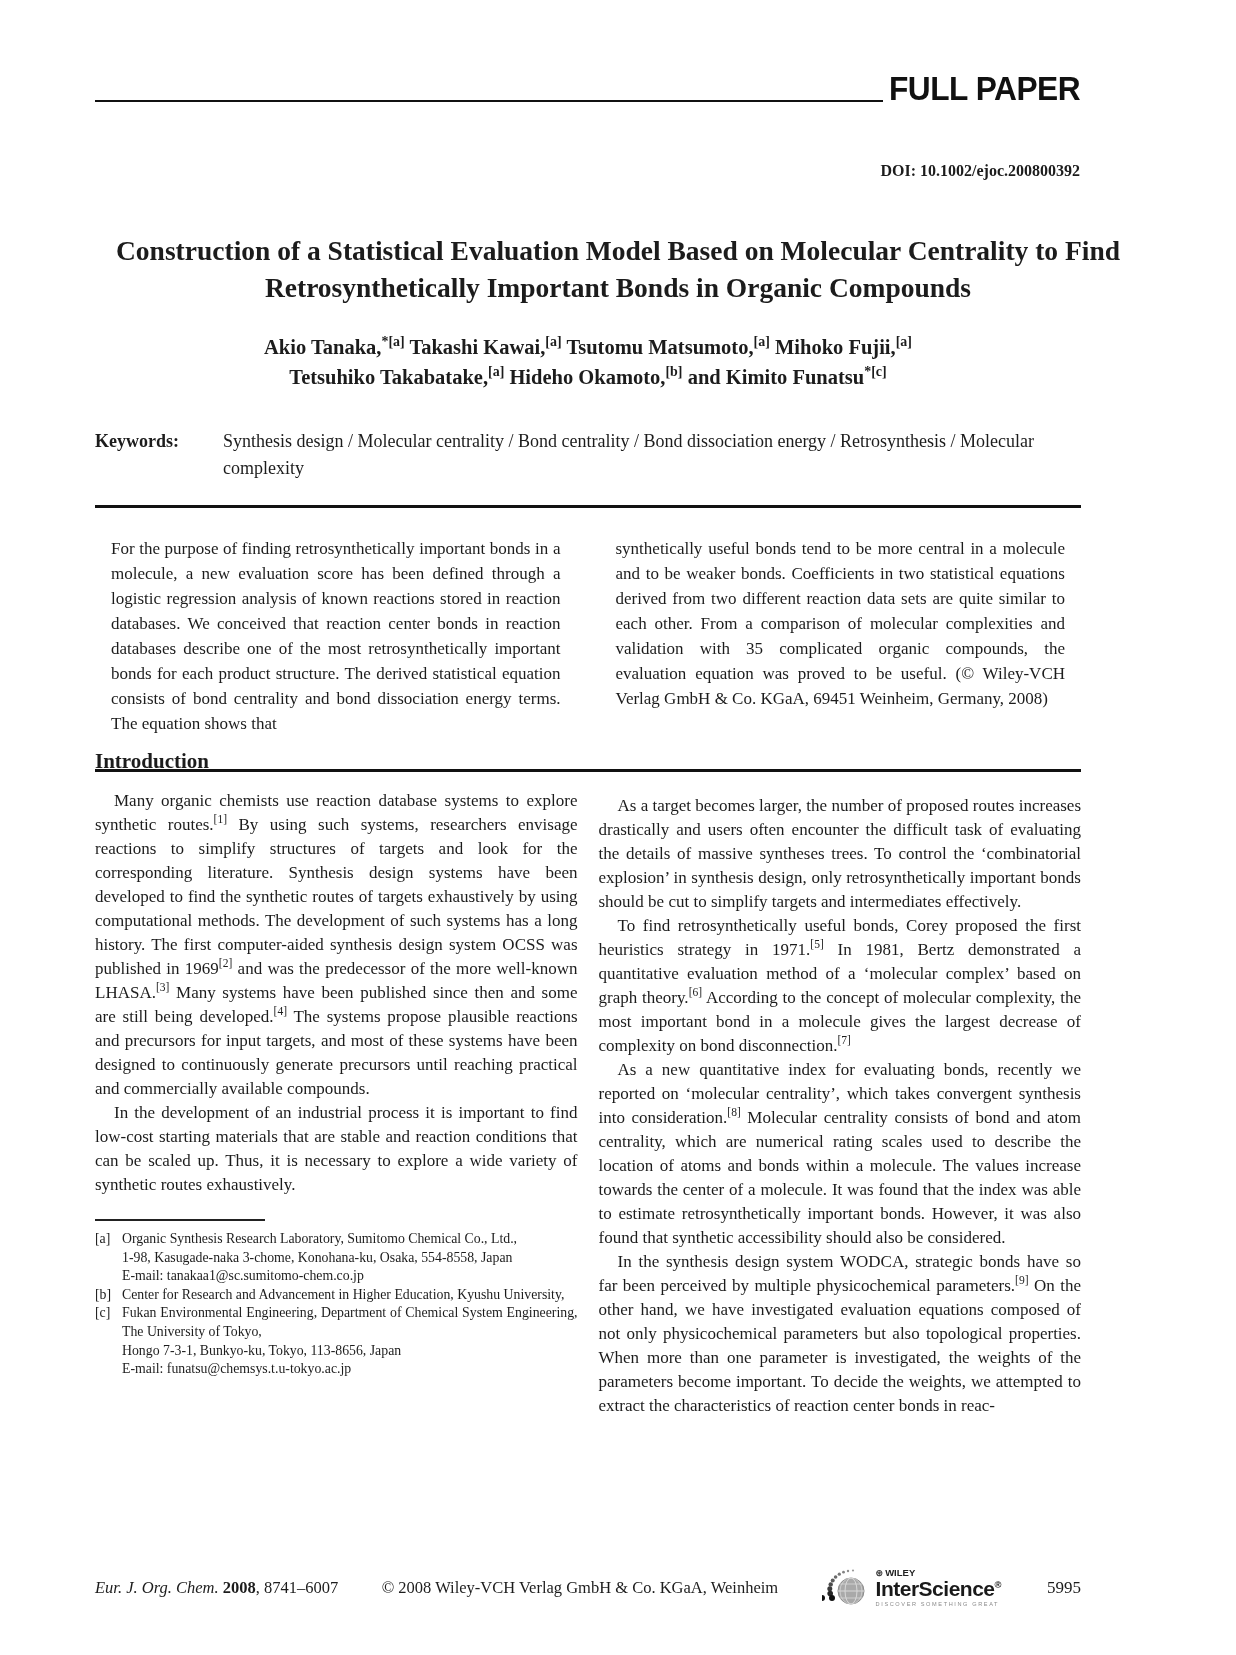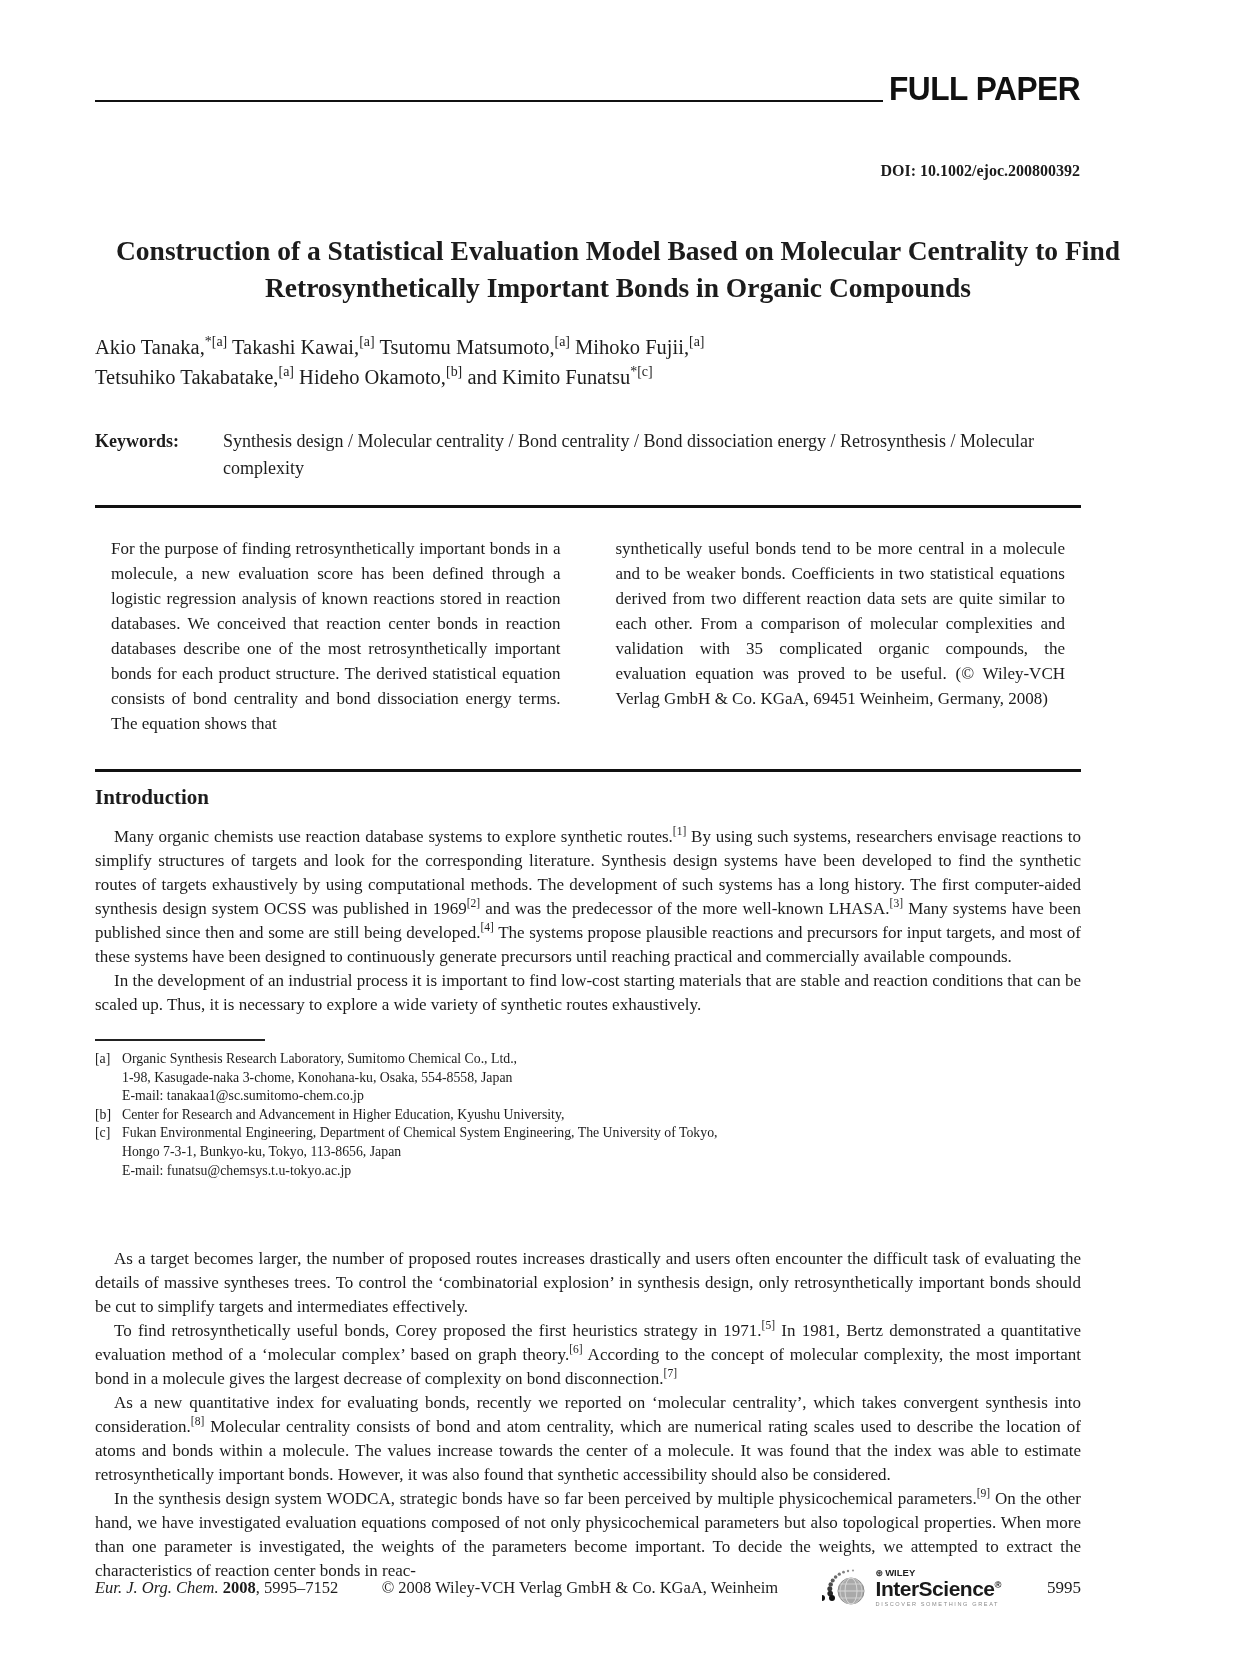--- a/index.html
+++ b/index.html
@@ -18,39 +18,39 @@
     transform:scaleX(0.96); transform-origin:right center;
   }
   .doi { position:absolute; top:162px; right:156px; font-weight:bold; font-size:16px; }
   
   .title {
     position:absolute; top:232px; left:100px; width:1036px; margin:0;
     text-align:center; font-size:27.5px; line-height:37px; font-weight:bold;
   }
   .authors {
     position:absolute; top:332px; left:95px; width:986px;
-    font-size:20.5px; font-weight:normal; line-height:30px;
+    text-align:center; font-size:20.5px; font-weight:bold; line-height:30px;
   }
   sup { font-size:68%; vertical-align:super; line-height:0; }
   
   .keywords {
     position:absolute; top:428px; left:95px; width:986px;
     display:flex; font-size:18px; line-height:27px;
   }
   .kw-label { font-weight:bold; white-space:nowrap; margin-right:7px; }
   .kw-text { flex:1;margin-left:37px; }
   
   .abstract {
     position:absolute; top:505px; left:95px; width:986px;
     border-top:3px solid #111; border-bottom:3px solid #111;
     padding:12px 0 17px; display:flex; gap:23px;
   }
   .abstract p { margin:16px; flex:1; font-size:17px; line-height:25px; text-align:justify; }
   
-  .columns { position:absolute; top:784px; left:95px; width:986px; display:flex; gap:21px;flex-direction:column; }
+  .columns { position:absolute; top:748px; left:95px; width:986px; display:flex; gap:21px; }
   .col { flex:1; font-size:17px; line-height:24px; text-align:justify; }
   .col h2 { font-size:21px; line-height:26px; margin:0 0 15px 0; font-weight:bold; }
   .col p { margin:0; }
   .col p.indent { text-indent:19px; }
   .col.right { padding-top:46px; box-sizing:border-box; }
   
   .footnotes { margin-top:22px; font-size:13.8px; line-height:18.6px; }
   .fn-rule { width:170px; border-top:2px solid #222; margin-bottom:9px; }
   .fn { display:flex; }
   .fn-label { flex:none; width:27px; }
@@ -143,21 +143,21 @@
       <p class="indent">To find retrosynthetically useful bonds, Corey proposed the first heuristics strategy in 1971.<sup>[5]</sup> In 1981, Bertz demonstrated a quantitative evaluation method of a ‘molecular complex’ based on graph theory.<sup>[6]</sup> According to the concept of molecular complexity, the most important bond in a molecule gives the largest decrease of complexity on bond disconnection.<sup>[7]</sup></p>
       <p class="indent">As a new quantitative index for evaluating bonds, recently we reported on ‘molecular centrality’, which takes convergent synthesis into consideration.<sup>[8]</sup> Molecular centrality consists of bond and atom centrality, which are numerical rating scales used to describe the location of atoms and bonds within a molecule. The values increase towards the center of a molecule. It was found that the index was able to estimate retrosynthetically important bonds. However, it was also found that synthetic accessibility should also be considered.</p>
       <p class="indent">In the synthesis design system WODCA, strategic bonds have so far been perceived by multiple physicochemical parameters.<sup>[9]</sup> On the other hand, we have investigated evaluation equations composed of not only physicochemical parameters but also topological properties. When more than one parameter is investigated, the weights of the parameters become important. To decide the weights, we attempted to extract the characteristics of reaction center bonds in reac-</p>
     </div>
 
   </div>
 
   <div class="footer">
     <div class="citation">
       <span class="it">Eur. J. Org. Chem.</span>
-      <span class="b">2008</span><span>, 5995–7152</span>
+      <span class="b">2008</span><span>, 8741–6007</span>
     </div>
     <div class="copyright">© 2008 Wiley-VCH Verlag GmbH &amp; Co. KGaA, Weinheim</div>
     <div class="logo-group">
       <div class="interscience-logo">
         <svg width="50" height="50" viewBox="0 0 50 50">
           <circle cx="29" cy="28" r="13" fill="#a9a9a9"></circle>
           <ellipse cx="29" cy="28" rx="13" ry="13" fill="none" stroke="#8c8c8c" stroke-width="1"></ellipse>
           <ellipse cx="29" cy="28" rx="6" ry="13" fill="none" stroke="#d9d9d9" stroke-width="1"></ellipse>
           <ellipse cx="29" cy="28" rx="11" ry="13" fill="none" stroke="#d9d9d9" stroke-width="0.7"></ellipse>
           <line x1="16" y1="28" x2="42" y2="28" stroke="#d9d9d9" stroke-width="1"></line>

